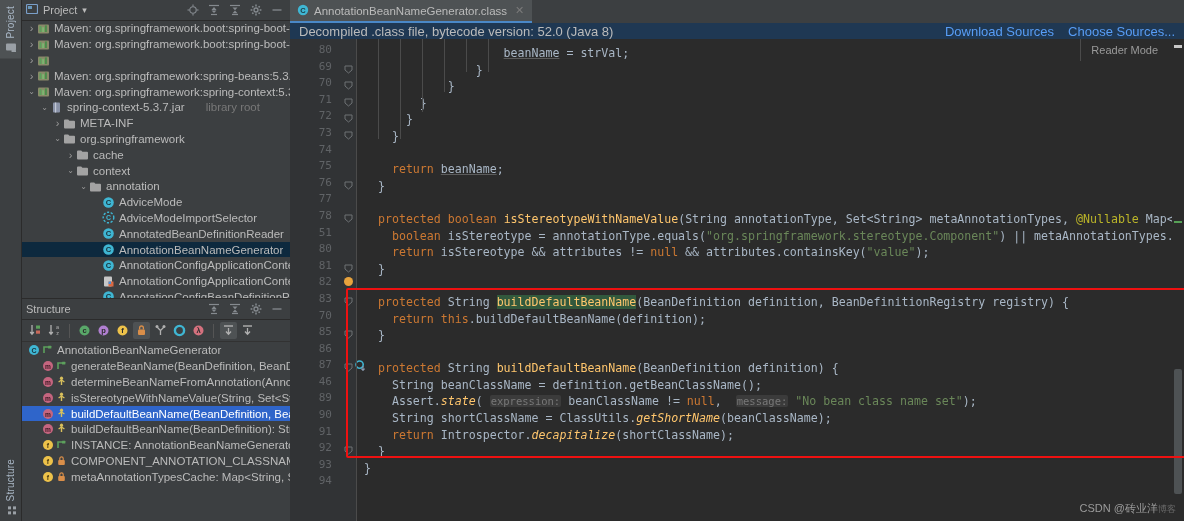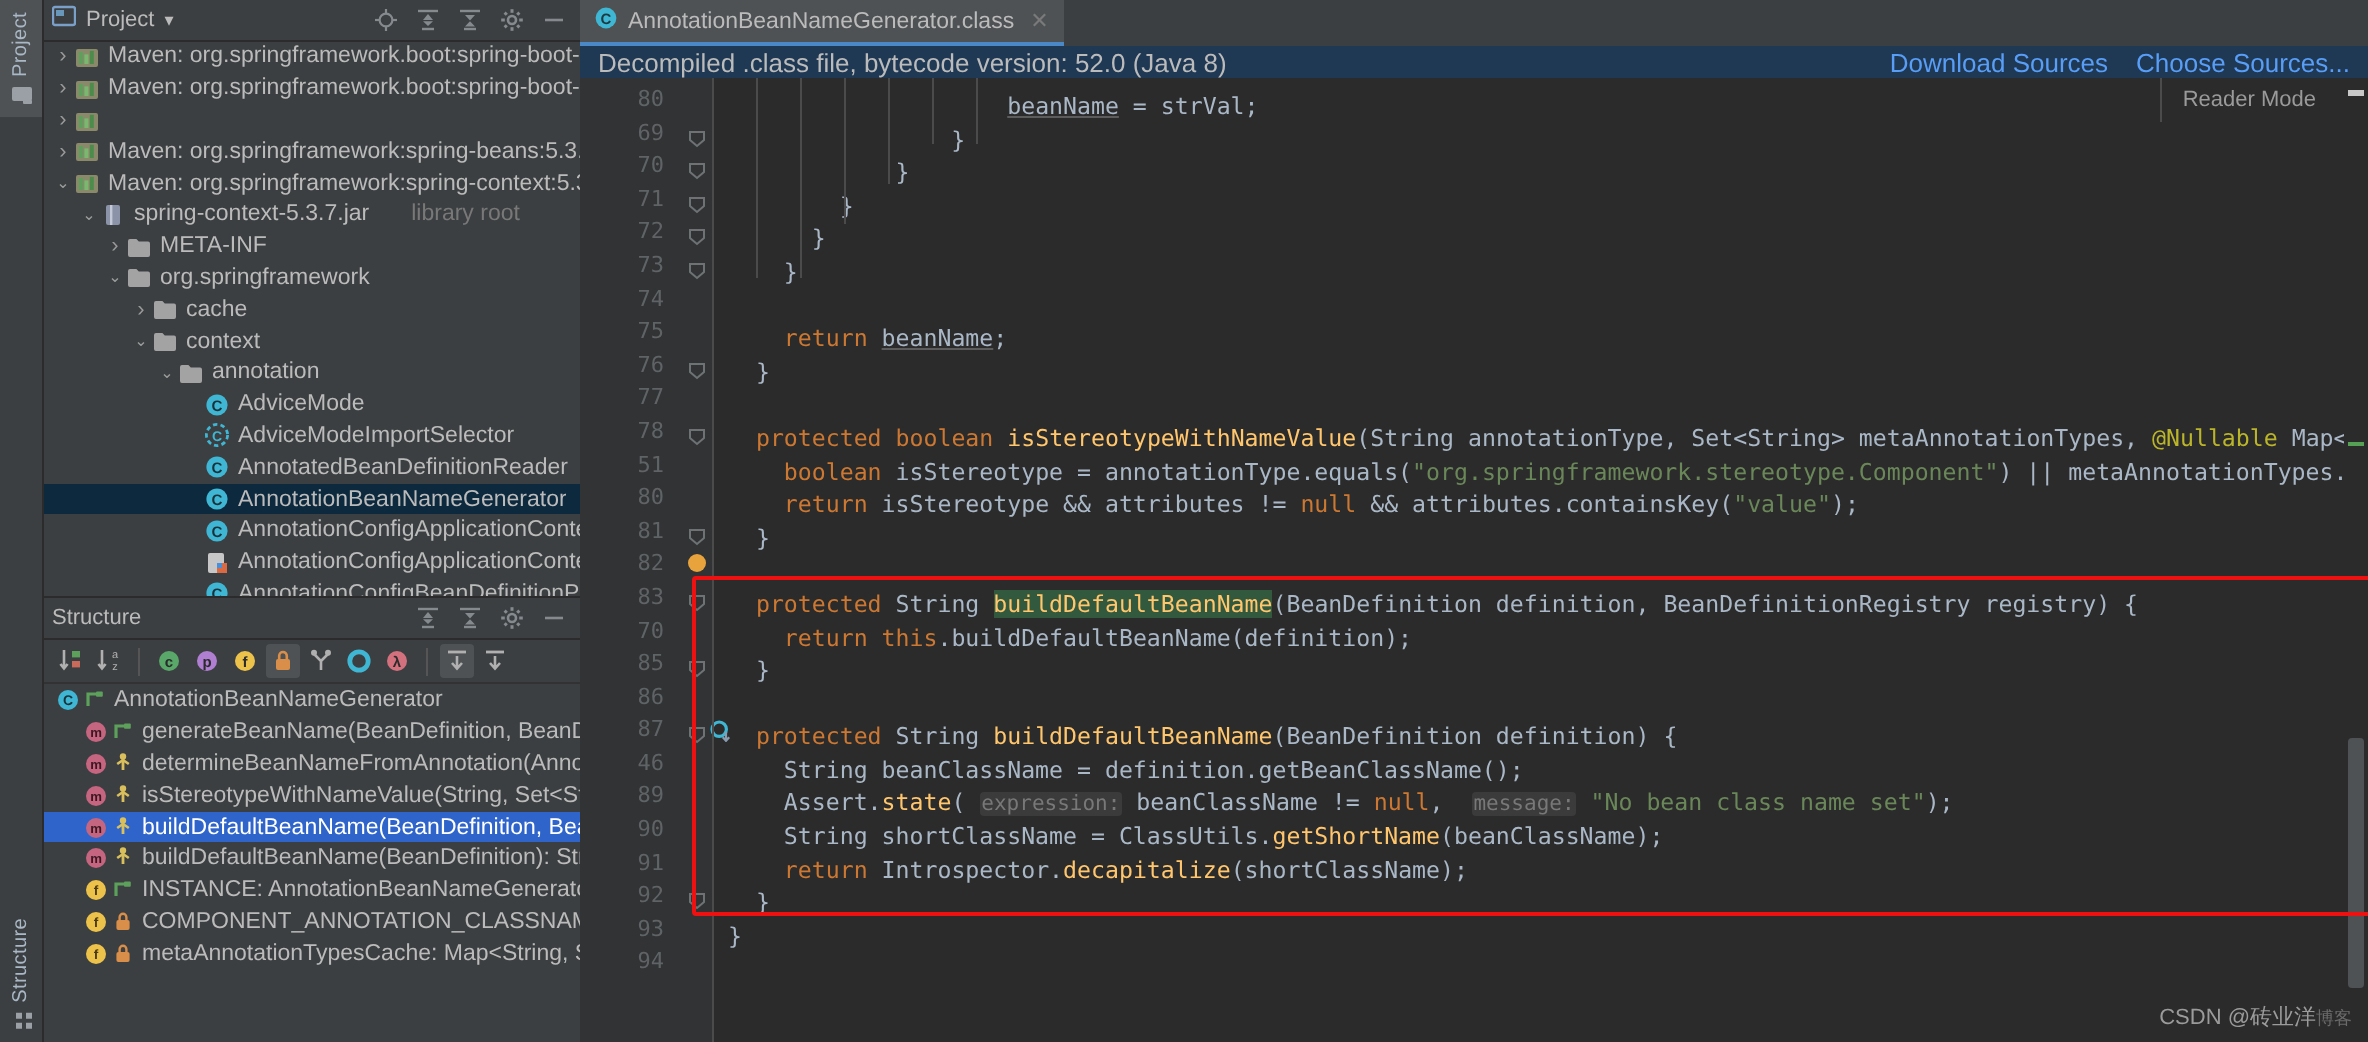--- a/index.html
+++ b/index.html
@@ -106,21 +106,21 @@
     flex: 1; position: relative; font-family: "DejaVu Sans Mono", monospace;
     font-size: 11.6px; padding-top: 6px; white-space: pre; overflow: hidden;
     color: #a9b7c6;
   }
   .cline { height: 16.6px; line-height: 16.6px; padding-left: 8px; }
 
   
   .kw { color: #cc7832; }
   .str { color: #6a8759; }
   .fn { color: #ffc66d; }
-  .fni { color: #ffc66d; }
+  .fni { color: #ffc66d; font-style: italic; }
   .ann { color: #bbb529; }
   .hint { color: #787878; background: #3b3b3b; border-radius: 2px; padding: 0 1px; font-size: 10.5px; }
   .ul { text-decoration: underline; text-decoration-color: #5c5c5c; }
   .hl { background: #32593d; }
 
   .indent-guide { position: absolute; width: 1px; background: #4b4b4b; }
 
   
   .redbox {
     position: absolute; border: 2px solid #ee1111; pointer-events: none;

